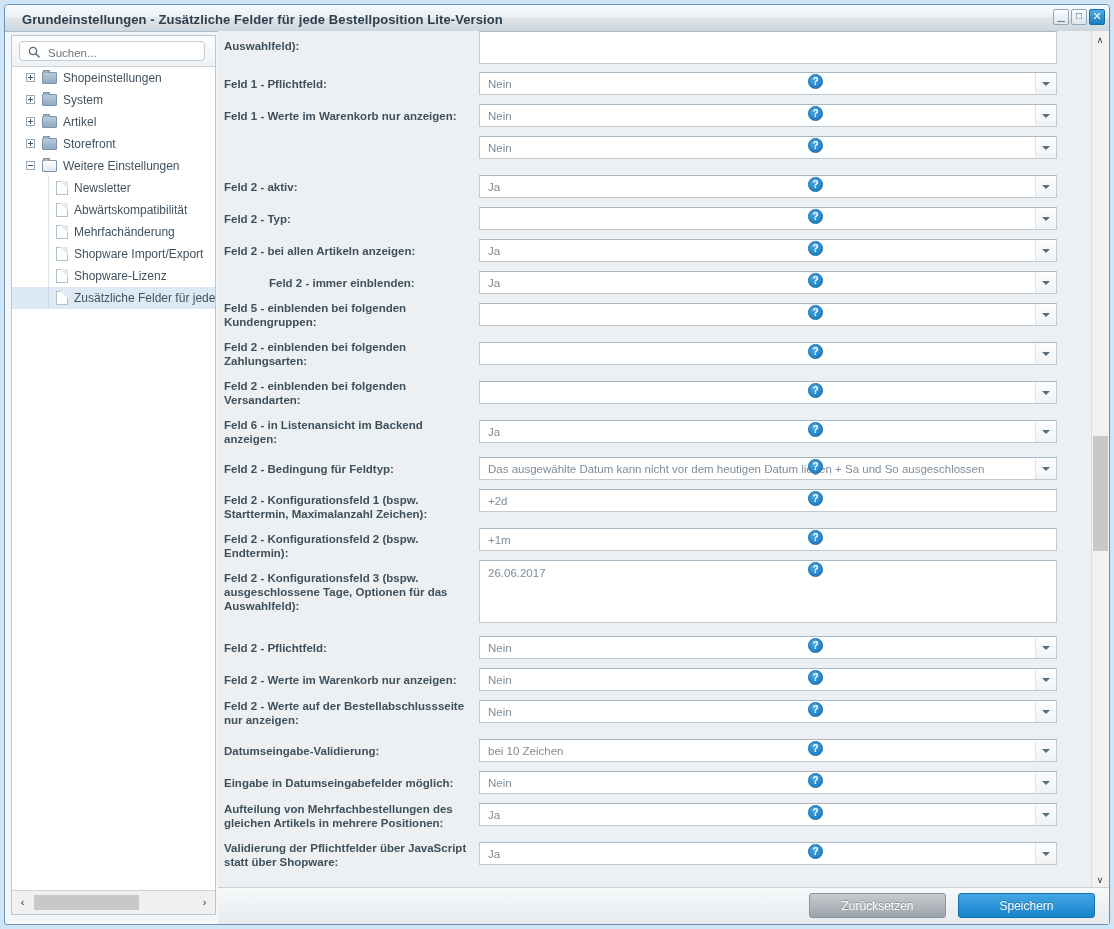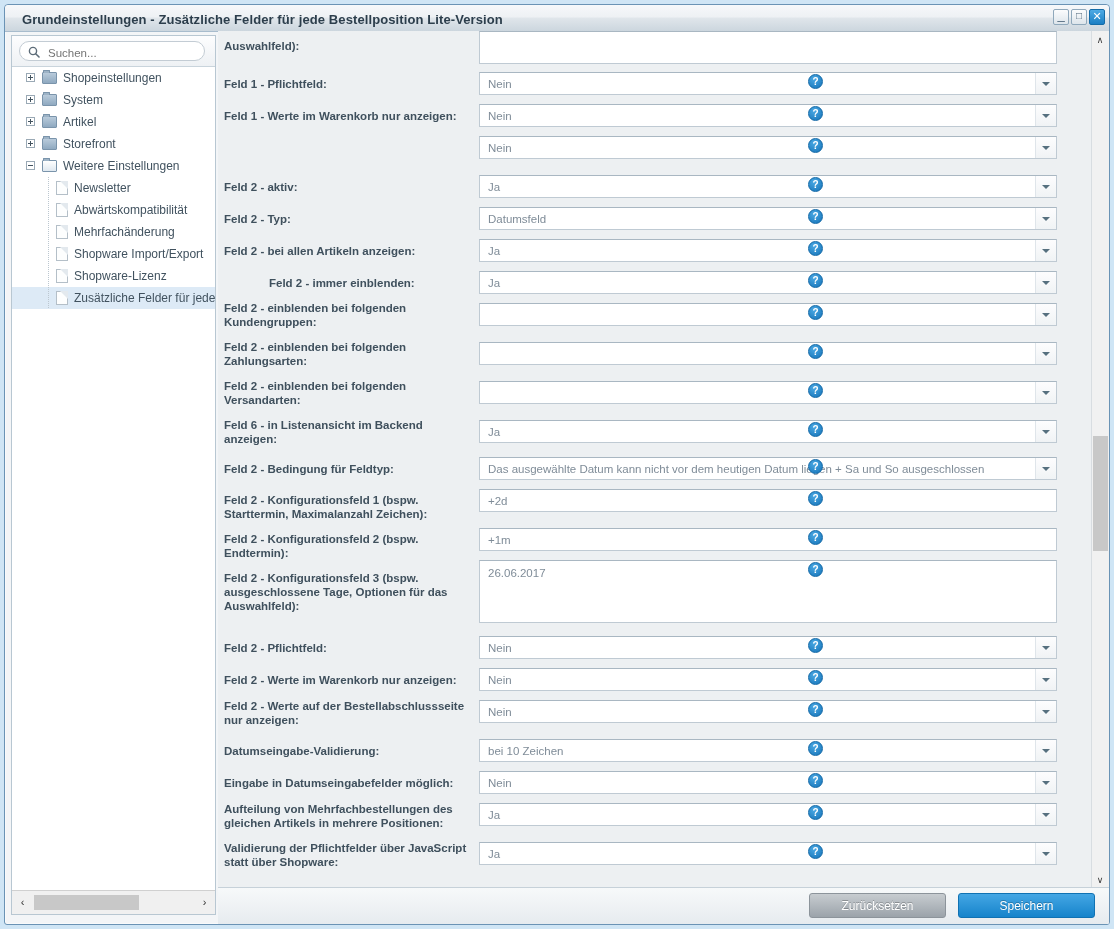--- a/index.html
+++ b/index.html
@@ -59,21 +59,21 @@
     border:1px solid #b8c7d2;
     box-sizing:border-box;
   }
   #searchwrap{
     position:absolute;left:0;top:0;right:0;height:30px;
     background:linear-gradient(to bottom,#fdfdfe,#eef1f4);
     border-bottom:1px solid #c9d4dc;
   }
   #searchbox{
     position:absolute;left:7px;top:5px;width:186px;height:20px;
-    background:#fff;border:1px solid #c3ccd4;border-radius:10px;
+    background:#fff;border:1px solid #c3ccd4;border-radius:4px;
     box-sizing:border-box;
   }
   #search-icon{
     position:absolute;left:8px;top:4px;width:12px;height:12px;
   }
   #search-input{
     position:absolute;left:26px;top:1px;width:150px;height:17px;
     border:0;outline:0;background:transparent;
     font-family:"Liberation Sans",sans-serif;font-size:11.5px;color:#9aa4ad;
   }
@@ -365,42 +365,41 @@
           <div class="ctlwrap" style="top: 144px;">
             <div class="ctl">
               <div class="val">Ja</div>
               <div class="arrow"></div>
             </div>
           </div>
           <div class="help" style="top: 146px;">?</div>
           <div class="lbl" style="top: 181px;">Feld 2 - Typ:</div>
           <div class="ctlwrap" style="top: 176px;">
             <div class="ctl">
-              <div class="val">Datumsfeld</div>
               <div class="arrow"></div>
             </div>
           </div>
           <div class="help" style="top: 178px;">?</div>
           <div class="lbl" style="top: 213px;">Feld 2 - bei allen Artikeln anzeigen:</div>
           <div class="ctlwrap" style="top: 208px;">
             <div class="ctl">
               <div class="val">Ja</div>
               <div class="arrow"></div>
             </div>
           </div>
           <div class="help" style="top: 210px;">?</div>
           <div class="lbl" style="top: 245px; padding-left: 45px;">Feld 2 - immer einblenden:</div>
           <div class="ctlwrap" style="top: 240px;">
             <div class="ctl">
               <div class="val">Ja</div>
               <div class="arrow"></div>
             </div>
           </div>
           <div class="help" style="top: 242px;">?</div>
-          <div class="lbl" style="top: 270px;">Feld 2 - einblenden bei folgenden Kundengruppen:</div>
+          <div class="lbl" style="top: 270px;">Feld 5 - einblenden bei folgenden Kundengruppen:</div>
           <div class="ctlwrap" style="top: 272px;">
             <div class="ctl">
               <div class="val"></div>
               <div class="arrow"></div>
             </div>
           </div>
           <div class="help" style="top: 274px;">?</div>
           <div class="lbl" style="top: 309px;">Feld 2 - einblenden bei folgenden Zahlungsarten:</div>
           <div class="ctlwrap" style="top: 311px;">
             <div class="ctl">

